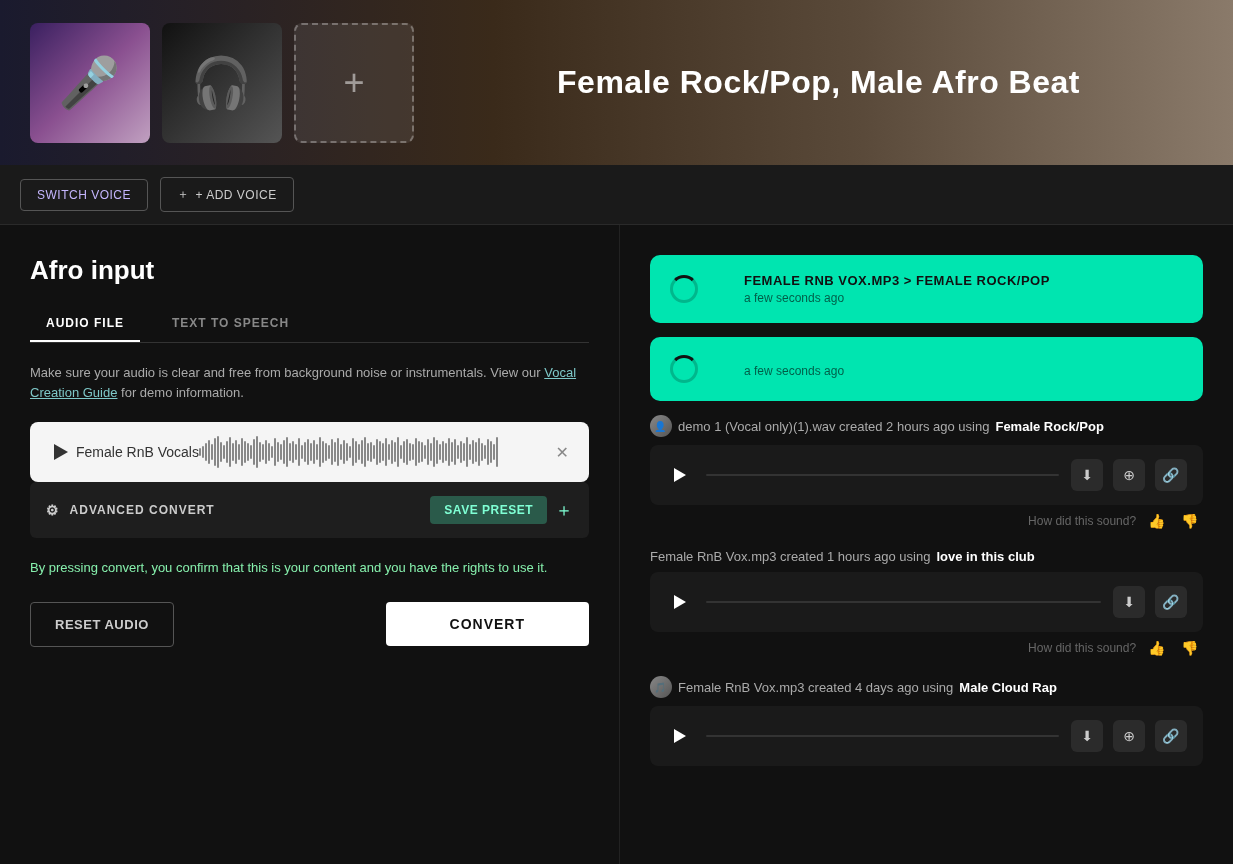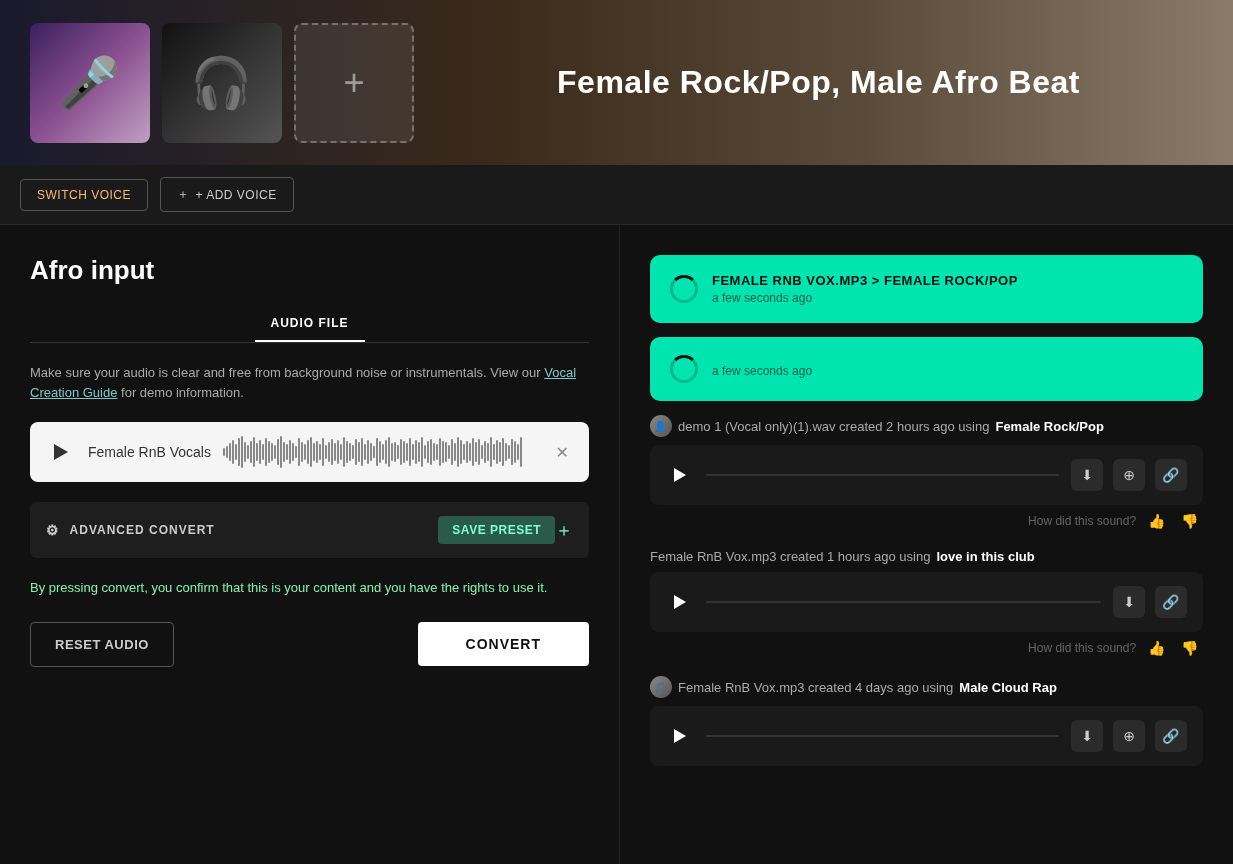--- a/index.html
+++ b/index.html
@@ -77,21 +77,21 @@
       background: #1a1a1a;
       padding: 12px 20px;
       display: flex;
       align-items: center;
       gap: 12px;
       border-bottom: 1px solid #2a2a2a;
     }
     .btn-outline {
       background: transparent;
       border: 1px solid #555;
-      color: #fdba74;
+      color: #c4b5fd;
       padding: 8px 16px;
       border-radius: 4px;
       cursor: pointer;
       font-size: 12px;
       letter-spacing: 0.5px;
       font-weight: 500;
       text-transform: uppercase;
     }
     .btn-outline-plus {
       background: transparent;
@@ -124,21 +124,20 @@
     .panel-title {
       font-size: 26px;
       font-weight: 700;
       margin-bottom: 20px;
     }
     .tabs {
       display: flex;
       gap: 16px;
       border-bottom: 1px solid #333;
       margin-bottom: 20px;
-      justify-content: center;
     }
     .tab {
       padding: 10px 16px;
       font-size: 12px;
       letter-spacing: 1px;
       font-weight: 600;
       color: #888;
       cursor: pointer;
       border-bottom: 2px solid transparent;
       text-transform: uppercase;
@@ -159,22 +158,21 @@
       cursor: pointer;
     }
 
     
     .audio-player {
       background: #f5f5f5;
       border-radius: 8px;
       padding: 14px 16px;
       display: flex;
       align-items: center;
-      gap: 12px;
-      margin-bottom: 20px;
+      gap: 0;
     }
     .play-btn-small {
       width: 30px;
       height: 30px;
       display: flex;
       align-items: center;
       justify-content: center;
       cursor: pointer;
       color: #333;
     }
@@ -220,20 +218,21 @@
       align-items: center;
       gap: 10px;
       font-size: 12px;
       letter-spacing: 1px;
       color: #ccc;
       font-weight: 600;
     }
     .adv-right {
       display: flex;
       align-items: center;
+      gap: 8px;
     }
     .save-preset-btn {
       background: #2a5a4a;
       color: #7fffd4;
       border: none;
       padding: 7px 14px;
       border-radius: 4px;
       font-size: 12px;
       letter-spacing: 0.5px;
       font-weight: 600;
@@ -268,21 +267,21 @@
       font-size: 13px;
       font-weight: 600;
       letter-spacing: 0.5px;
       cursor: pointer;
       text-transform: uppercase;
     }
     .convert-btn {
       background: #fff;
       color: #111;
       border: none;
-      padding: 14px 48px;
+      padding: 14px 64px;
       border-radius: 4px;
       font-size: 14px;
       font-weight: 700;
       letter-spacing: 1px;
       cursor: pointer;
       text-transform: uppercase;
     }
 
     
     .right-panel {
@@ -327,20 +326,21 @@
       height: 28px;
       border: 3px solid rgba(0,0,0,0.2);
       border-top: 3px solid #111;
       border-radius: 50%;
       animation: spin 1s linear infinite;
       flex-shrink: 0;
     }
     @keyframes spin { to { transform: rotate(360deg); } }
     .processing-text {
       color: #111;
+      margin-left: 32px;
     }
     .processing-name {
       font-size: 13px;
       font-weight: 700;
       letter-spacing: 0.5px;
       text-transform: uppercase;
     }
     .processing-time {
       font-size: 12px;
       color: rgba(0,0,0,0.6);
@@ -463,20 +463,21 @@
   </button>
 </div>
 
 <div class="main-layout">
 
   <div class="left-panel">
     <div class="panel-title">Afro input</div>
 
     <div class="tabs">
       <div class="tab active">AUDIO FILE</div>
+      <div class="tab">TEXT TO SPEECH</div>
     </div>
 
     <div class="info-text">
       <span>Make sure your audio is clear and free from background noise or instrumentals. View our </span><span class="info-link">Vocal Creation Guide</span><span> for demo information.</span>
     </div>
 
     <div class="audio-player">
       <div class="play-btn-small">
         <svg width="14" height="16" viewBox="0 0 14 16">
             <polygon points="0,0 14,8 0,16" fill="#333"></polygon>

